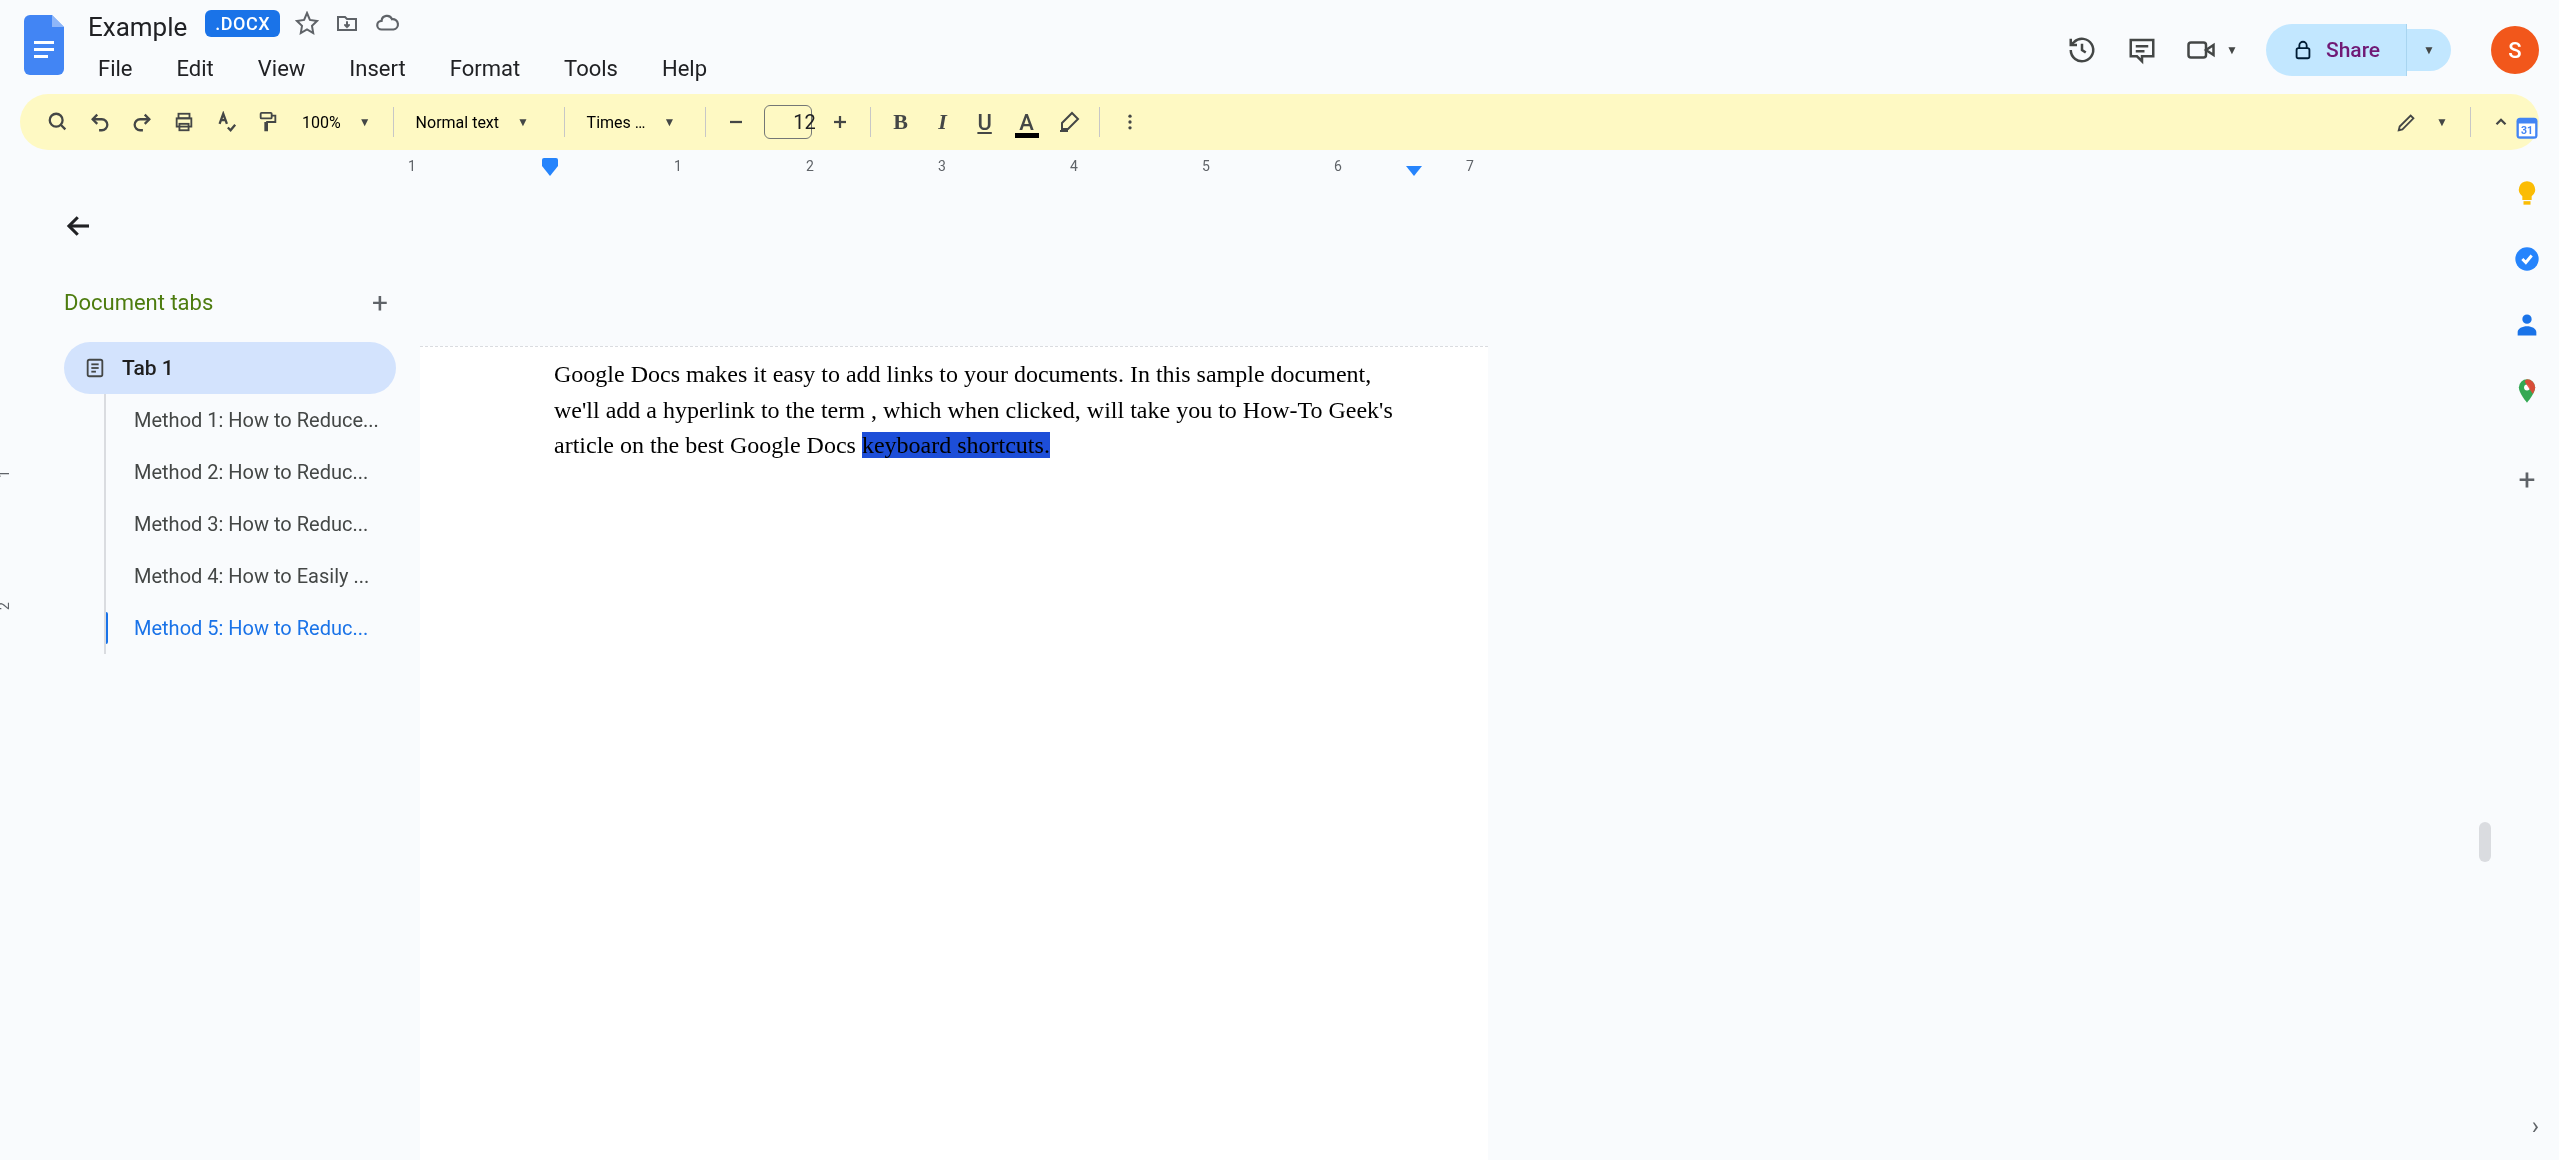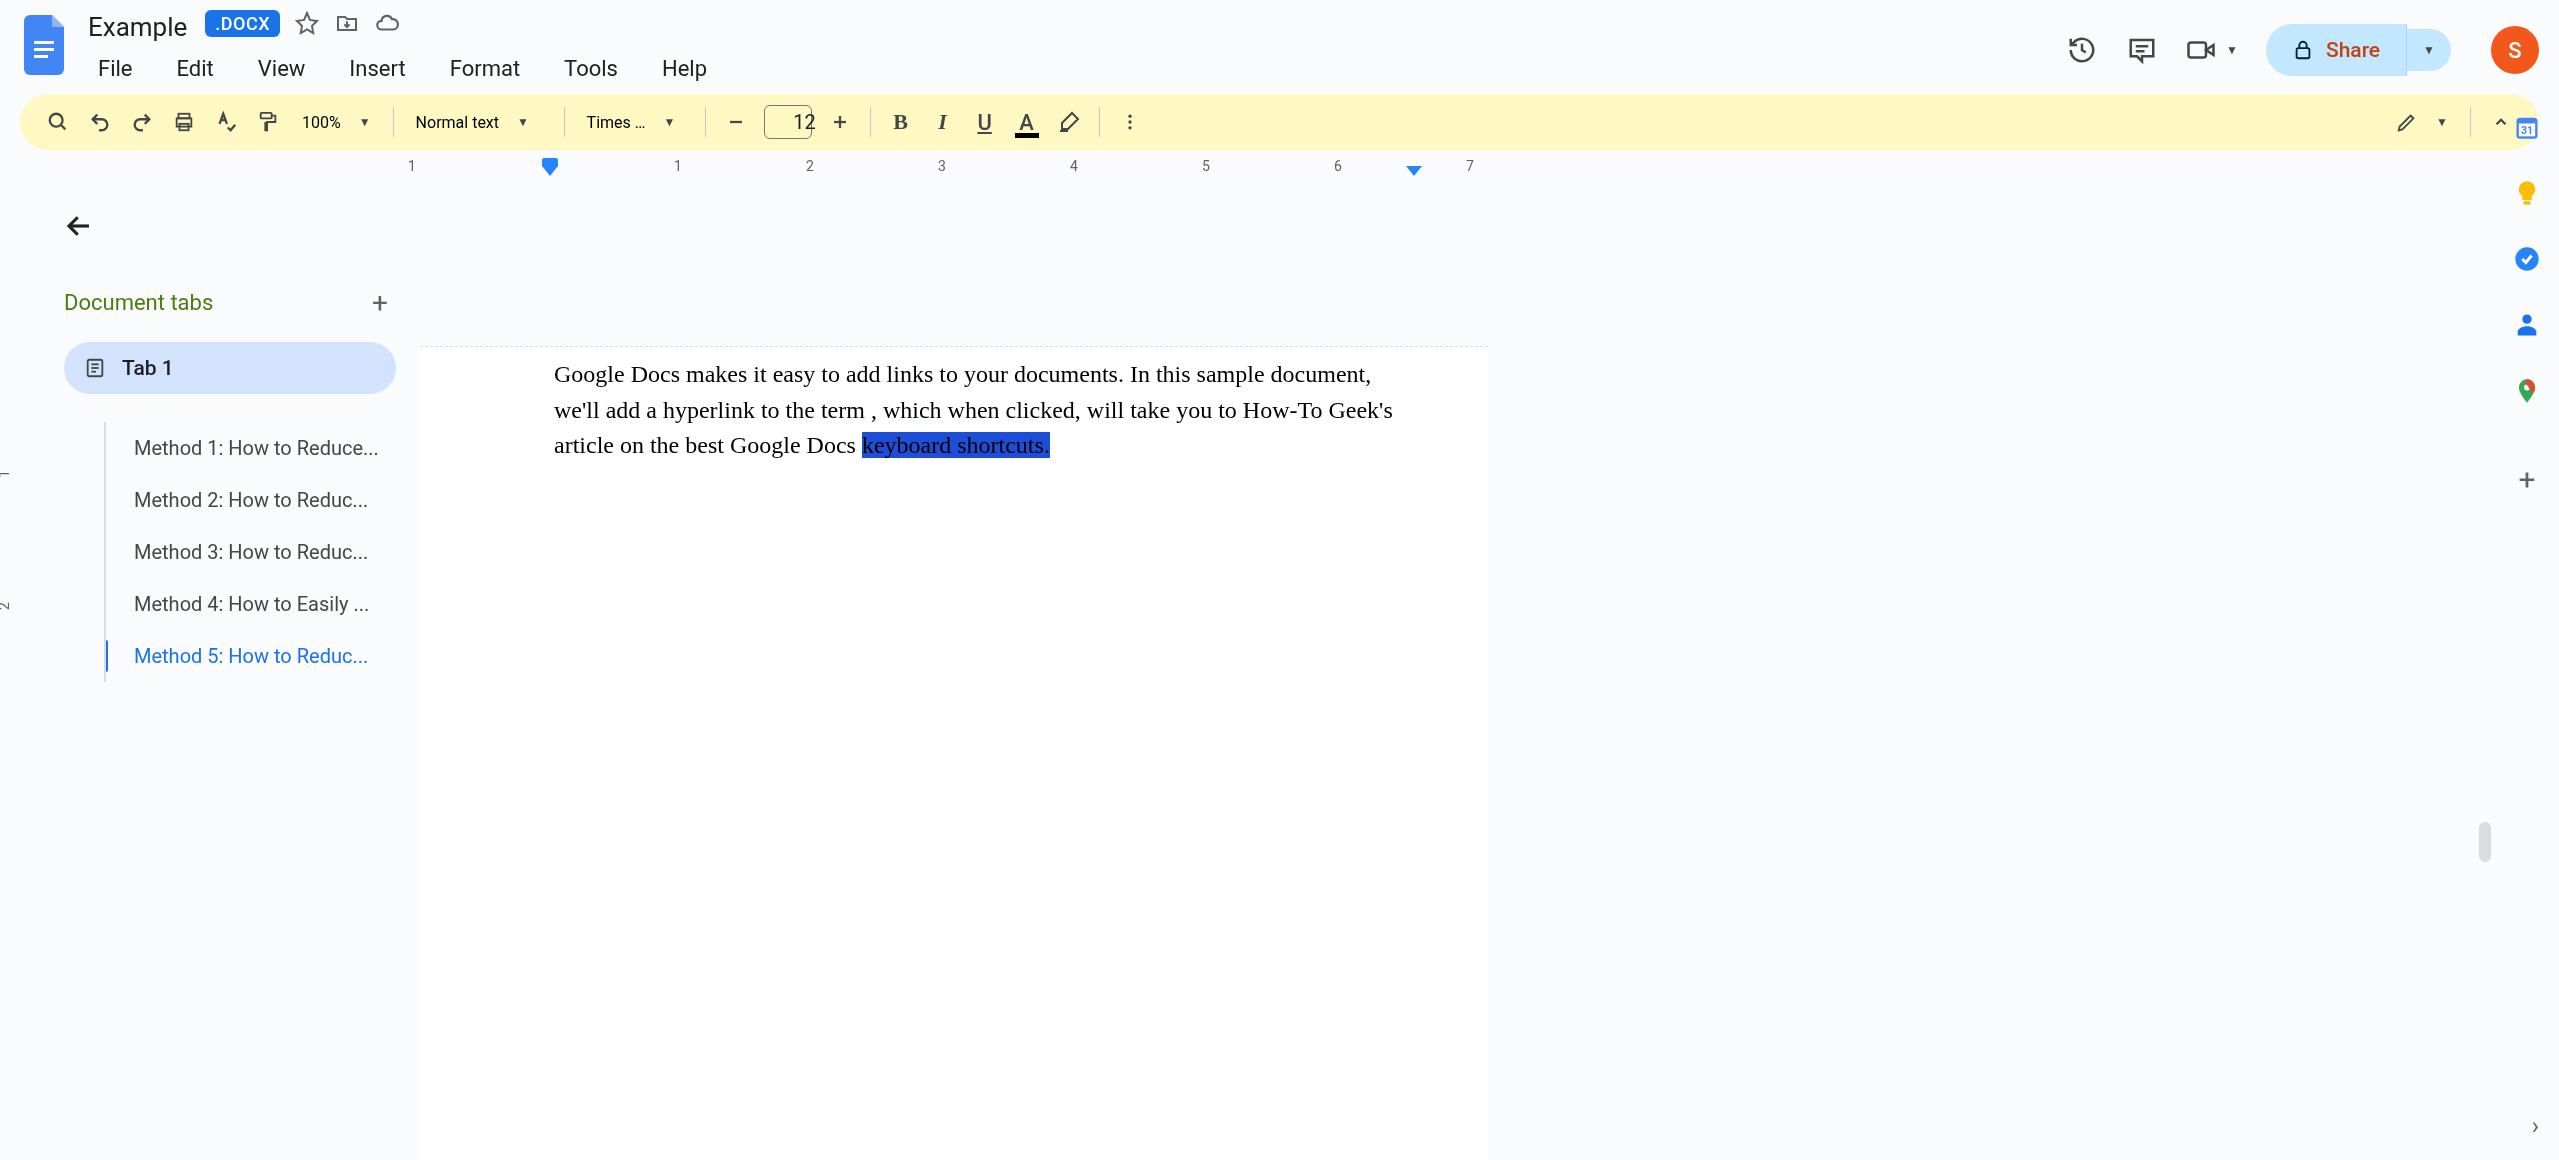--- a/index.html
+++ b/index.html
@@ -13,21 +13,21 @@
 .title-row { display: flex; align-items: flex-start; gap: 14px; height: 36px; }
 .doc-title { font-size: 26px; color: #202124; font-weight: 400; padding: 2px 4px; }
 .docx-badge { background: #1a73e8; color: white; font-size: 18px; font-weight: 500; padding: 3px 10px; border-radius: 6px; letter-spacing: 0.5px; }
 .title-icon { width: 26px; height: 26px; display: flex; align-items: center; justify-content: center; color: #5f6368; cursor: pointer; }
 .menu-row { display: flex; gap: 16px; margin-top: 6px; }
 .menu-item { font-size: 22px; color: #202124; padding: 4px 14px; border-radius: 6px; cursor: pointer; }
 .header-right { display: flex; align-items: center; gap: 28px; margin-top: 14px; }
 .hr-icon { width: 32px; height: 32px; display: flex; align-items: center; justify-content: center; color: #444746; cursor: pointer; }
 .meet-btn { display: flex; align-items: center; gap: 10px; cursor: pointer; }
 .share-group { display: flex; align-items: center; }
-.share-btn { display: flex; align-items: center; gap: 12px; background: #c2e7ff; color: #c2410c; font-size: 21px; font-weight: 500; padding: 14px 26px; border-radius: 40px 0 0 40px; cursor: pointer; border-right: 1px solid #a8d5f0; }
+.share-btn { display: flex; align-items: center; gap: 12px; background: #c2e7ff; color: #701a75; font-size: 21px; font-weight: 500; padding: 14px 26px; border-radius: 40px 0 0 40px; cursor: pointer; border-right: 1px solid #a8d5f0; }
 .share-drop { background: #c2e7ff; padding: 14px 16px; border-radius: 0 40px 40px 0; cursor: pointer; display: flex; align-items: center; }
 .avatar { width: 48px; height: 48px; border-radius: 50%; background: #f2571b; color: white; display: flex; align-items: center; justify-content: center; font-size: 22px; font-weight: 500; margin-left: 12px; cursor: pointer; }
 
 
 .toolbar { margin: 8px 20px; background: #fef9c3; border-radius: 30px; height: 56px; display: flex; align-items: center; padding: 0 18px; gap: 2px; }
 .tb-btn { width: 40px; height: 40px; display: flex; align-items: center; justify-content: center; border-radius: 6px; cursor: pointer; color: #444746; }
 .tb-sep { width: 1px; height: 30px; background: #c7c7c7; margin: 0 8px; }
 .tb-dropdown { display: flex; align-items: center; gap: 18px; padding: 6px 12px; cursor: pointer; border-radius: 6px; }
 .tb-caret { font-size: 12px; color: #444746; }
 .font-size-box { border: 1.5px solid #747775; border-radius: 6px; width: 48px; height: 34px; display: flex; align-items: center; justify-content: center; font-size: 20px; color: #202124; margin: 0 6px; padding-left: 34px; }
@@ -45,21 +45,21 @@
 .main { display: flex; height: calc(100% - 176px); }
 .ruler-v { width: 24px; background: #f9fbfd; position: relative; font-size: 14px; color: #5f6368; margin-left: 0; }
 .ruler-v .vtick { position: absolute; left: 4px; transform: rotate(-90deg) translateX(50%); transform-origin: left center; }
 
 
 .outline { width: 396px; background: #f9fbfd; padding: 24px 24px 24px 40px; border-right: none; }
 .back-arrow { width: 40px; height: 40px; display: flex; align-items: center; cursor: pointer; color: #202124; margin-bottom: 40px; }
 .outline-header { display: flex; justify-content: space-between; align-items: center; margin-bottom: 24px; }
 .outline-title { font-size: 22px; color: #4d7c0f; }
 .outline-add { font-size: 28px; color: #5f6368; cursor: pointer; width: 32px; height: 32px; display: flex; align-items: center; justify-content: center; }
-.tab-item { display: flex; align-items: center; gap: 16px; background: #d3e3fd; border-radius: 30px; padding: 14px 20px; margin-bottom: 28px; cursor: pointer; }
+.tab-item { display: flex; align-items: center; gap: 16px; background: #d3e3fd; border-radius: 30px; padding: 14px 20px; margin-bottom: 0; cursor: pointer; }
 .tab-icon { color: #444746; }
 .tab-label { font-size: 21px; color: #1f1f1f; font-weight: 500; }
 .heading-list { margin-left: 40px; border-left: 2px solid #dadce0; padding-left: 0; }
 .heading-item { font-size: 20px; color: #444746; padding: 14px 14px 14px 28px; cursor: pointer; white-space: nowrap; overflow: hidden; text-overflow: ellipsis; position: relative; }
 .heading-item.active { color: #1a73e8; }
 .heading-item.active::before { content: ''; position: absolute; left: -2px; top: 10px; bottom: 10px; width: 4px; background: #1a73e8; border-radius: 2px; }
 
 
 .canvas-wrap { flex: 1; overflow: auto; position: relative; }
 .page { background: white; margin: 0 0 0 0; width: 1068px; min-height: 1400px; position: relative; border-top: 1px dashed #dadce0; margin-top: 164px; padding: 10px 0 0 134px; }

